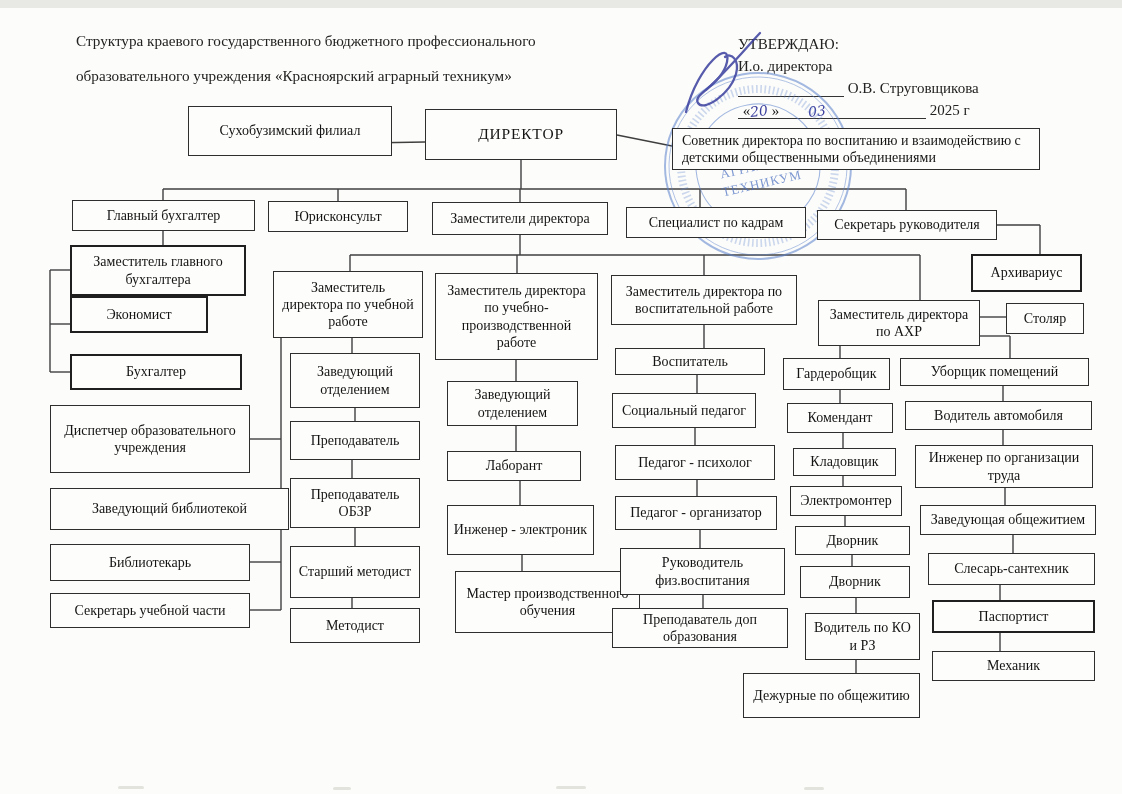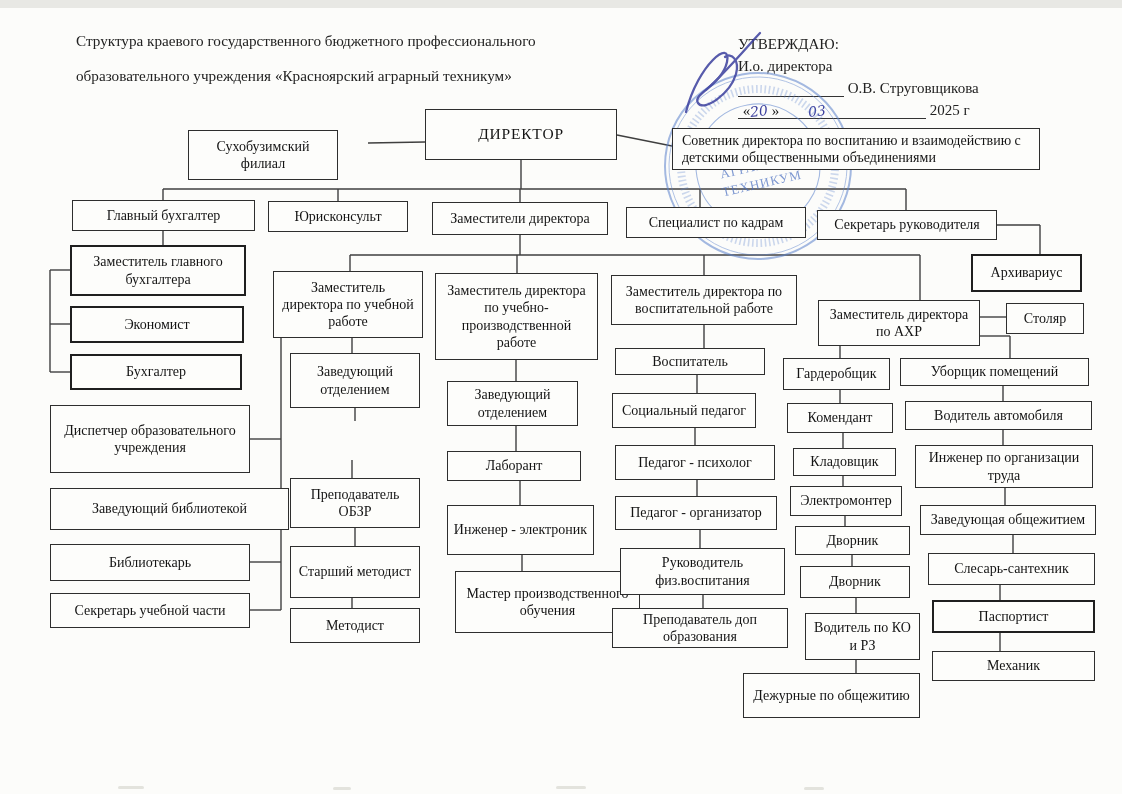--- a/index.html
+++ b/index.html
@@ -144,47 +144,48 @@
     </g>
   </svg>
 
   <svg class="signature" width="150" height="105" viewBox="0 0 150 105">
     <g stroke="#3b3f9e" stroke-width="2.3" fill="none" opacity="0.85" stroke-linecap="round">
       <path d="M 38 84 C 50 36, 84 10, 79 34 C 74 57, 44 66, 50 75 C 56 84, 82 66, 88 46 C 92 32, 83 24, 77 29"></path>
       <path d="M 58 62 C 78 44, 98 20, 112 5"></path>
     </g>
   </svg>
 
-  <div class="box" id="nd-branch" style="left:188px;top:122px;width:150px;height:50px">Сухобузимский филиал</div>
+  <div class="box" id="nd-branch" style="left:188px;top:98px;width:204px;height:50px">Сухобузимский филиал</div>
   <div class="box" id="nd-director" style="left:425px;top:101px;width:192px;height:51px">ДИРЕКТОР</div>
   <div class="box leftalign" style="left:672px;top:120px;width:368px;height:42px">Советник директора по воспитанию и взаимодействию с детскими общественными объединениями</div>
 
   <div class="box" style="left:72px;top:192px;width:183px;height:31px">Главный бухгалтер</div>
   <div class="box" style="left:268px;top:193px;width:140px;height:31px">Юрисконсульт</div>
   <div class="box" style="left:432px;top:194px;width:176px;height:33px">Заместители директора</div>
   <div class="box" style="left:626px;top:199px;width:180px;height:31px">Специалист по кадрам</div>
   <div class="box" style="left:817px;top:202px;width:180px;height:30px">Секретарь руководителя</div>
 
   <div class="box thick" style="left:70px;top:237px;width:176px;height:51px">Заместитель главного бухгалтера</div>
-  <div class="box thick" style="left:70px;top:298px;width:174px;height:37px">Экономист</div>
+  <div class="box thick" style="left:70px;top:288px;width:138px;height:37px">Экономист</div>
   <div class="box thick" style="left:70px;top:346px;width:172px;height:36px">Бухгалтер</div>
   <div class="box thick" style="left:971px;top:246px;width:111px;height:38px">Архивариус</div>
 
   <div class="box" style="left:273px;top:263px;width:150px;height:67px">Заместитель директора по учебной работе</div>
   <div class="box" style="left:435px;top:265px;width:163px;height:87px">Заместитель директора по учебно-производственной работе</div>
   <div class="box" style="left:611px;top:267px;width:186px;height:50px">Заместитель директора по воспитательной работе</div>
   <div class="box" style="left:818px;top:292px;width:162px;height:46px">Заместитель директора по АХР</div>
   <div class="box" style="left:1006px;top:295px;width:78px;height:31px">Столяр</div>
 
   <div class="box" style="left:50px;top:397px;width:200px;height:68px">Диспетчер образовательного учреждения</div>
   <div class="box" style="left:50px;top:480px;width:239px;height:42px">Заведующий библиотекой</div>
   <div class="box" style="left:50px;top:536px;width:200px;height:37px">Библиотекарь</div>
   <div class="box" style="left:50px;top:585px;width:200px;height:35px">Секретарь учебной части</div>
 
   <div class="box" style="left:290px;top:345px;width:130px;height:55px">Заведующий отделением</div>
+  <div class="box" style="left:290px;top:413px;width:130px;height:39px">Преподаватель</div>
   <div class="box" style="left:290px;top:470px;width:130px;height:50px">Преподаватель ОБЗР</div>
   <div class="box" style="left:290px;top:538px;width:130px;height:52px">Старший методист</div>
   <div class="box" style="left:290px;top:600px;width:130px;height:35px">Методист</div>
 
   <div class="box" style="left:447px;top:373px;width:131px;height:45px">Заведующий отделением</div>
   <div class="box" style="left:447px;top:443px;width:134px;height:30px">Лаборант</div>
   <div class="box" style="left:447px;top:497px;width:147px;height:50px">Инженер - электроник</div>
   <div class="box" style="left:455px;top:563px;width:185px;height:62px">Мастер производственного обучения</div>
 
   <div class="box" style="left:615px;top:340px;width:150px;height:27px">Воспитатель</div>

